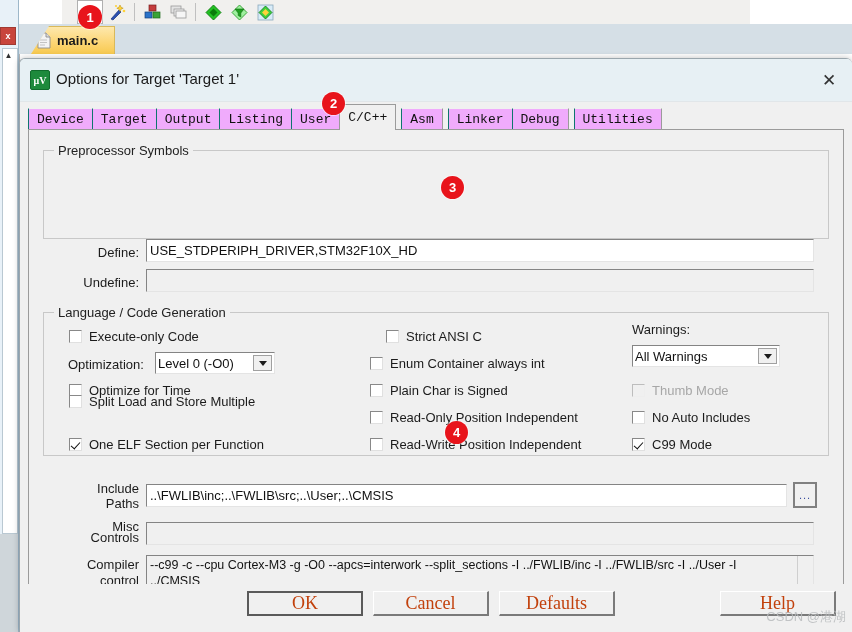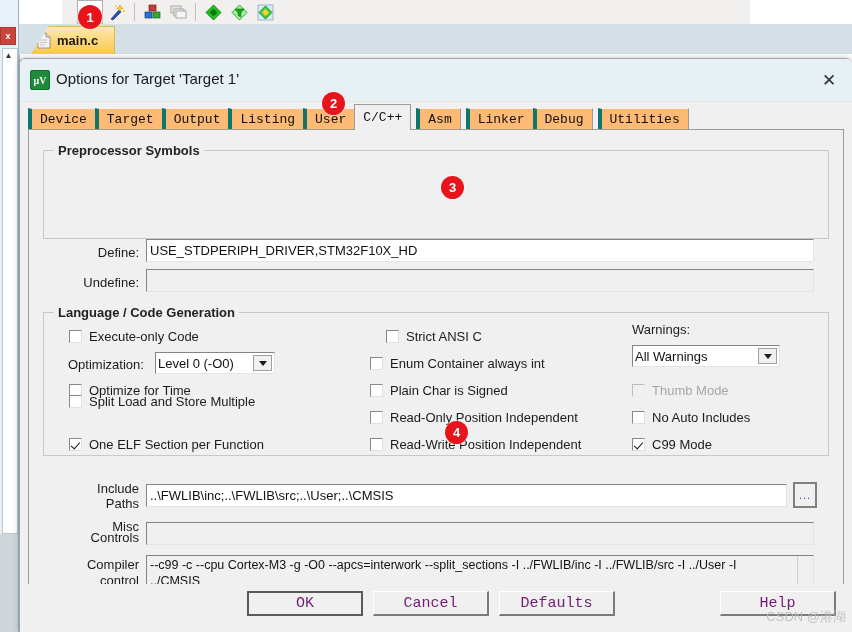--- a/index.html
+++ b/index.html
@@ -148,22 +148,22 @@
     position: absolute; left: 8px; top: 45px;
     height: 26px;
     display: flex; align-items: flex-end;
     font-family: "Liberation Mono", monospace;
   }
   .tab {
     height: 22px;
     padding: 0 8px;
     display: flex; align-items: center;
     font-size: 13px; color: #111;
-    background: #fdba74;
-    border-left: 4px solid #0f766e;
+    background: #f0abfc;
+    border-left: 1px solid #0f766e;
     border-right: 1px solid #9b9b9b;
     border-top: 1px solid #f0f0f0;
     box-sizing: border-box;
     margin-right: -1px;
   }
   .tab.active {
     height: 26px;
     background: #f0f0f0;
     border-left: 1px solid #9b9b9b;
     border-right: 1px solid #9b9b9b;
@@ -180,21 +180,20 @@
     border: 1px solid #9b9b9b;
     border-bottom: none;
     box-sizing: border-box;
   }
 
   
   .group {
     position: absolute;
     border: 1px solid #c8c8c8;
     box-sizing: border-box;
-    font-weight: bold;
   }
   .group-title {
     position: absolute; top: -8px; left: 10px;
     background: #f0f0f0;
     padding: 0 4px;
     font-size: 13px; color: #222;
   }
 
   .lbl {
     position: absolute;
@@ -302,22 +301,22 @@
   
   .btn {
     position: absolute;
     background: #f0f0f0;
     border-top: 1px solid #ffffff;
     border-left: 1px solid #ffffff;
     border-right: 2px solid #7a7a7a;
     border-bottom: 2px solid #7a7a7a;
     box-sizing: border-box;
     display: flex; align-items: center; justify-content: center;
-    font-family: Liberation Mono, monospace;
-    font-size: 15px; color: #701a75;
+    font-family: Liberation Serif, serif;
+    font-size: 18px; color: #c2410c;
   }
   .btn.default { border: 2px solid #5a5a5a; }
 
   .dlg-footer {
     position: absolute; left: 0; bottom: 0; right: 0; height: 48px;
     background: #f0f0f0;
     border-radius: 0 0 5px 5px;
   }
 
   

